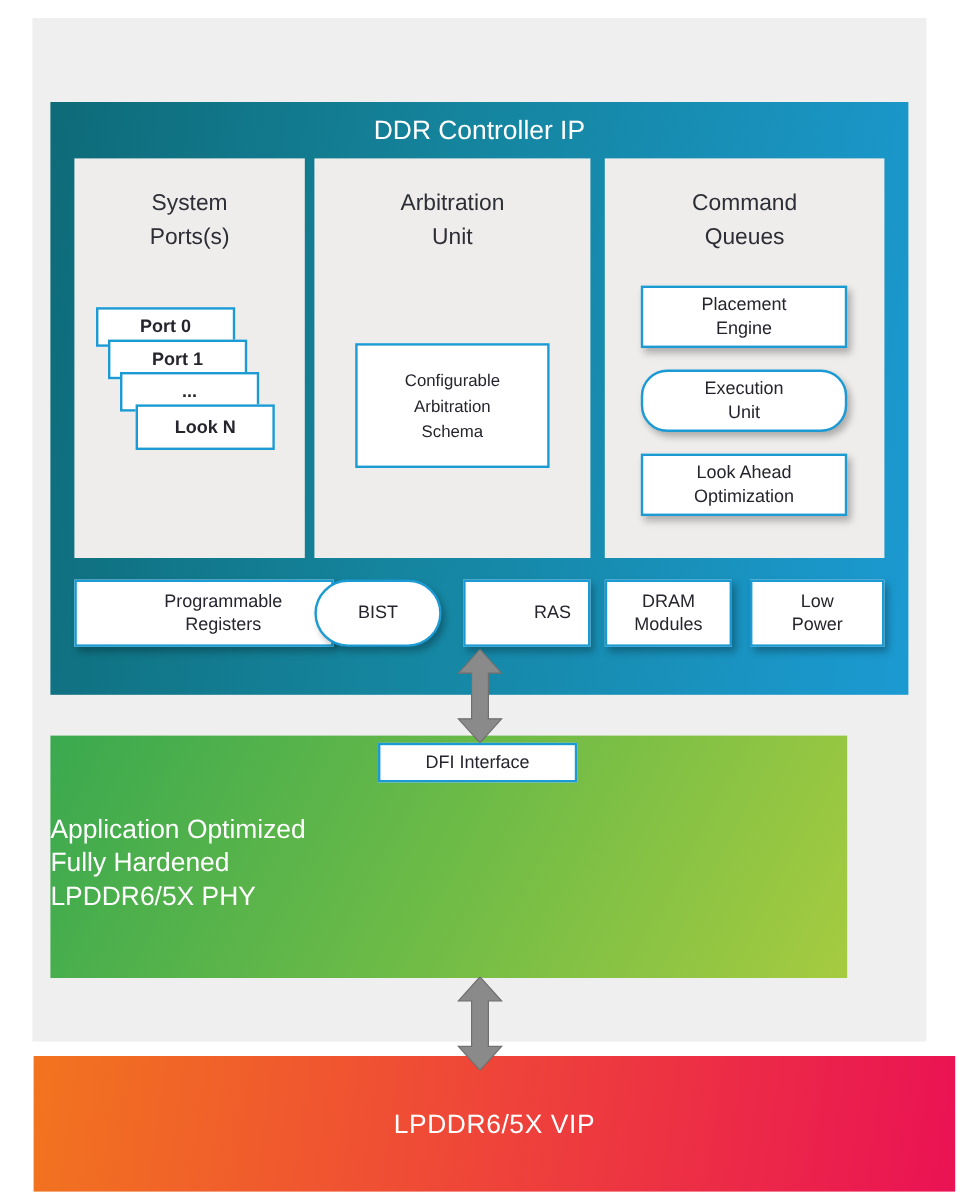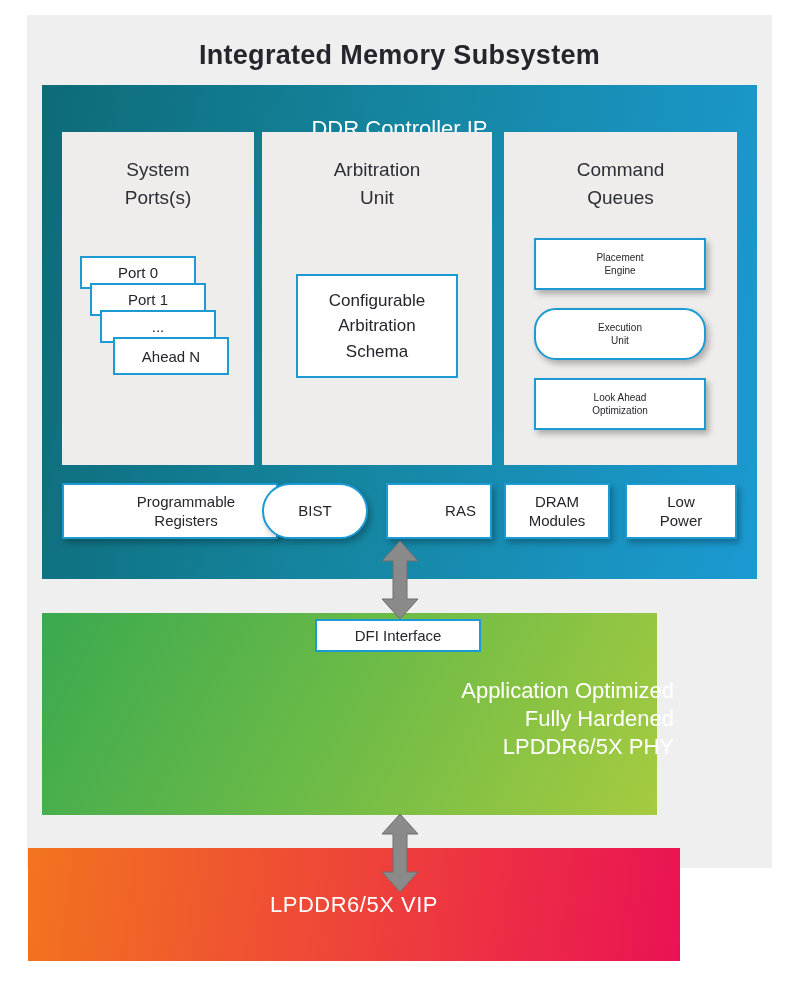--- a/index.html
+++ b/index.html
@@ -7,87 +7,86 @@
   .screen { position:relative; width:799px; height:999px; background:#ffffff; overflow:hidden; margin:0 auto; }
 
   .bg-panel { position:absolute; left:27px; top:15px; width:745px; height:853px; background:#f0efef; }
 
   .main-title { position:absolute; left:27px; top:40px; width:745px; text-align:center;
     font-size:27px; font-weight:600; color:#26242c; letter-spacing:0.3px; }
 
   .ddr-box { position:absolute; left:42px; top:85px; width:715px; height:494px;
     background:linear-gradient(100deg, #0e6b78 0%, #15859f 45%, #1b9ad2 100%); }
   .ddr-title { position:absolute; top:11px; left:0; width:100%; text-align:center;
-    color:#ffffff; font-size:22px; font-weight:500;margin-top:20px; }
+    color:#ffffff; font-size:22px; font-weight:500; }
 
   .col { position:absolute; top:47px; height:333px; background:#eeedec; }
   .col1 { left:20px;  width:192px; }
   .col2 { left:220px; width:230px; }
   .col3 { left:462px; width:233px; }
   .col-title { padding-top:24px; text-align:center; font-size:19px; line-height:1.45;
     color:#2e2e36; font-weight:500; white-space:pre-line; }
 
   .bordered { background:#ffffff; border:2px solid #1b9ad3; display:flex; align-items:center;
     justify-content:center; text-align:center; color:#26242c; white-space:pre-line; }
 
-  .port-card { position:absolute; width:116px; height:33px; font-size:15px; }
+  .port-card { position:absolute; width:116px; height:33px; font-size:15px;font-weight:bold; }
   .port-0 { left:18px; top:124px; z-index:1; }
   .port-1 { left:28px; top:151px; z-index:2; }
   .port-2 { left:38px; top:178px; z-index:3; }
   .port-3 { left:51px; top:205px; z-index:4; height:38px; }
 
-  .arb-box { position:absolute; left:34px; top:142px; width:162px; height:104px;
-    font-size:17px; line-height:1.5; }
+  .arb-box { position:absolute; left:34px; top:154px; width:162px; height:104px;
+    font-size:14px; line-height:1.5; }
 
-  .cmd-box { position:absolute; left:30px; width:172px; height:52px; font-size:10px;
+  .cmd-box { position:absolute; left:30px; width:172px; height:52px; font-size:15px;
     line-height:1.35; box-shadow:3px 4px 6px rgba(0,0,0,0.28); }
   .cmd-0 { top:106px; } .cmd-1 { top:176px;border-radius:22px; } .cmd-2 { top:246px; }
 
   .bottom-box { position:absolute; top:398px; height:56px; font-size:15px; line-height:1.3;
     box-shadow:3px 4px 6px rgba(0,0,0,0.28); }
   .bb-0 { left:20px;  width:216px;padding-left:32px; }
   .bb-1 { left:220px; width:106px;border-radius:28px; }
   .bb-2 { left:344px; width:106px;padding-left:43px; }
   .bb-3 { left:462px; width:106px; }
   .bb-4 { left:583px; width:112px; }
 
   .arrow { position:absolute; left:378px; width:44px; height:78px; z-index:6; }
   .arrow-1 { top:541px; }
   .arrow-2 { top:814px; }
 
-  .phy-box { position:absolute; left:42px; top:613px; width:615px; height:202px;
+  .phy-box { position:absolute; left:42px; top:613px; width:664px; height:202px;
     background:linear-gradient(118deg, #3aa94f 0%, #6dbb47 50%, #a6cb40 100%); }
   .dfi-box { position:absolute; left:273px; top:6px; width:166px; height:33px; font-size:15px; }
-  .phy-text { position:absolute; top:64px; left:17px; width:100%; text-align:right;
+  .phy-text { position:absolute; top:64px; left:0; width:100%; text-align:left;
     color:#ffffff; font-size:22px; line-height:1.28; font-weight:500; white-space:pre-line; }
 
-  .vip-box { position:absolute; left:28px; top:848px; width:652px; height:113px;
+  .vip-box { position:absolute; left:28px; top:880px; width:768px; height:113px;
     background:linear-gradient(98deg, #f2741f 0%, #ee3f3c 55%, #ea1254 100%);
     display:flex; align-items:center; justify-content:center; }
   .vip-label { color:#ffffff; font-size:22px; font-weight:500; letter-spacing:0.5px; }
 </style>
 </head>
 <body>
 
 <div class="screen">
 
   <div class="bg-panel"></div>
 
-  <div class="main-title">Integrated Memory Subsystem</div>
 
   <div class="ddr-box">
     <div class="ddr-title">DDR Controller IP</div>
 
     <div class="col col1">
       <div class="col-title">System
 Ports(s)</div>
       <div class="bordered port-card port-0">Port 0</div>
       <div class="bordered port-card port-1">Port 1</div>
       <div class="bordered port-card port-2">...</div>
-      <div class="bordered port-card port-3">Ahead N</div>
+      <div class="bordered port-card port-3">Look N</div>
     </div>
 
     <div class="col col2">
       <div class="col-title">Arbitration
 Unit</div>
       <div class="bordered arb-box">Configurable
 Arbitration
 Schema</div>
     </div>
 

